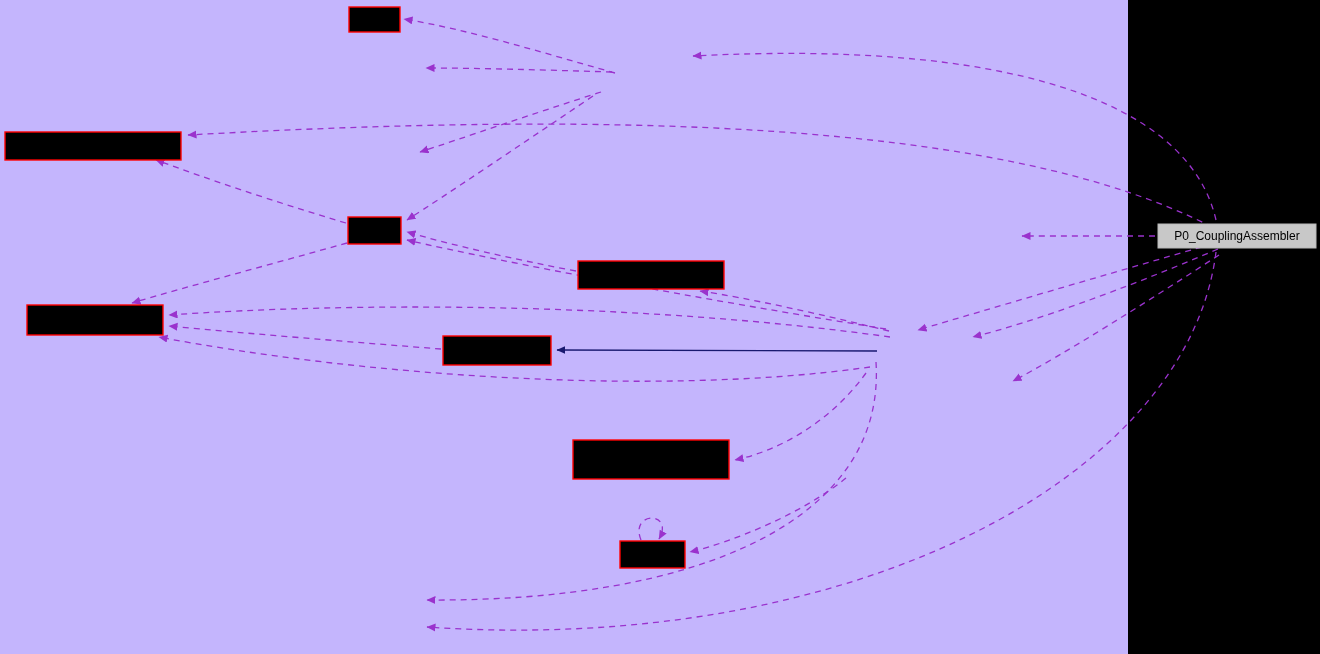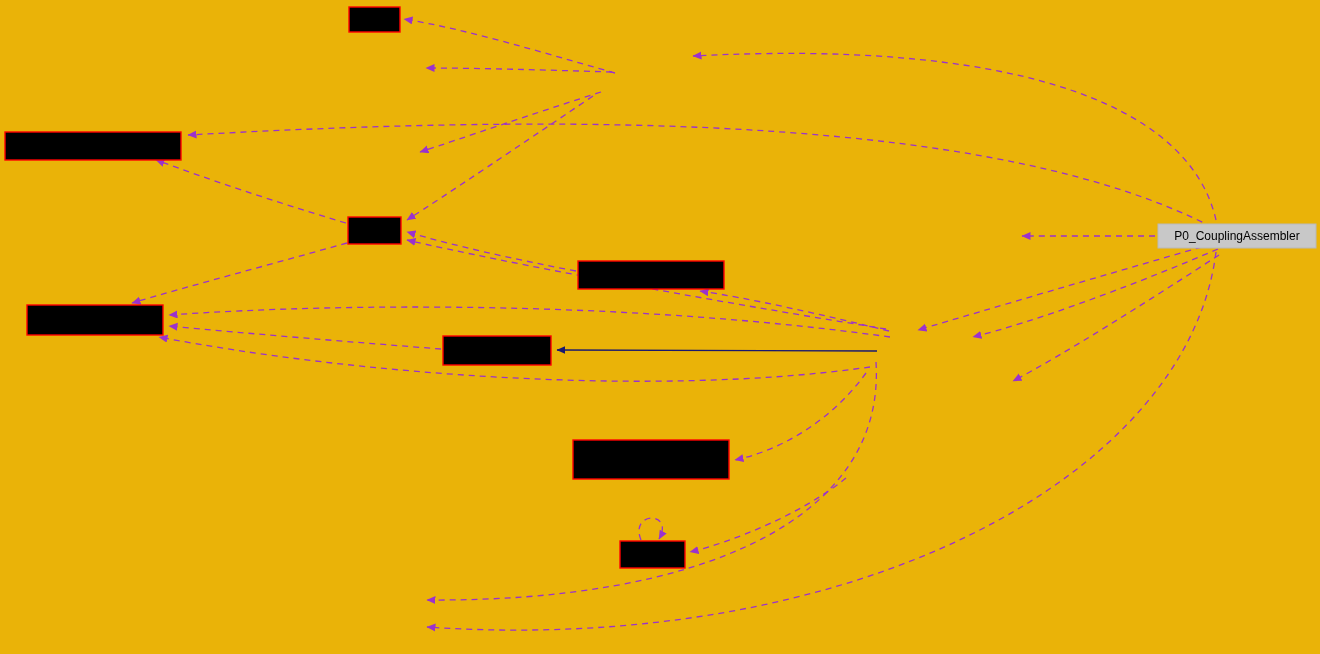--- a/index.html
+++ b/index.html
@@ -6,23 +6,23 @@
     margin: 0;
     padding: 0;
     background: #000000;
     width: 1320px;
     height: 654px;
     overflow: hidden;
     font-family: "Liberation Sans", sans-serif;
   }
   .stage {
     position: relative;
-    width: 1320px;
+    width: 1128px;
     height: 654px;
-    background: #eab308;
+    background: #c4b5fd;
   }
   svg { display: block; }
   text.focus-label {
     font-family: "Liberation Sans", sans-serif;
     font-size: 12px;
   }
 </style>
 </head>
 <body>
 

